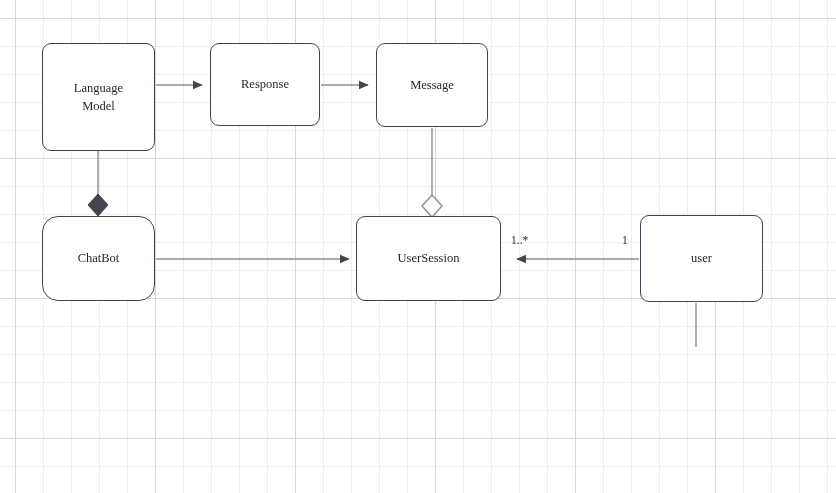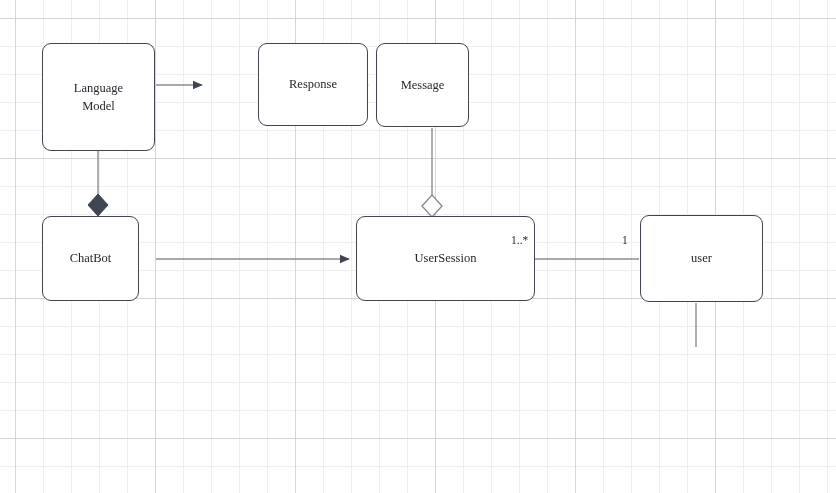--- a/index.html
+++ b/index.html
@@ -110,33 +110,33 @@
     <g>
       <line x1="696" y1="303" x2="696" y2="347" stroke="#8c8c94" stroke-width="1.4"></line>
     </g>
   </svg>
 
   <div class="node" style="left:42px; top:43px; width:113px; height:108px;text-align:center;">
     <span class="node-label">Language
 Model</span>
   </div>
 
-  <div class="node" style="left:210px; top:43px; width:110px; height:83px;margin-left:48px;">
+  <div class="node" style="left:210px; top:43px; width:110px; height:83px;">
     <span class="node-label">Response</span>
   </div>
 
-  <div class="node" style="left:376px; top:43px; width:93px; height:84px;text-align:center;">
+  <div class="node" style="left:376px; top:43px; width:112px; height:84px;text-align:center;">
     <span class="node-label">Message</span>
   </div>
 
-  <div class="node" style="left:42px; top:216px; width:97px; height:85px;">
+  <div class="node" style="left:42px; top:216px; width:113px; height:85px;border-radius:16px;">
     <span class="node-label">ChatBot</span>
   </div>
 
-  <div class="node" style="left:356px; top:216px; width:179px; height:85px;">
+  <div class="node" style="left:356px; top:216px; width:145px; height:85px;">
     <span class="node-label">UserSession</span>
   </div>
 
   <div class="node" style="left:640px; top:215px; width:123px; height:87px;">
     <span class="node-label">user</span>
   </div>
 
 
   <span class="edge-label" style="left:511px; top:234px;">1..*</span>
 

